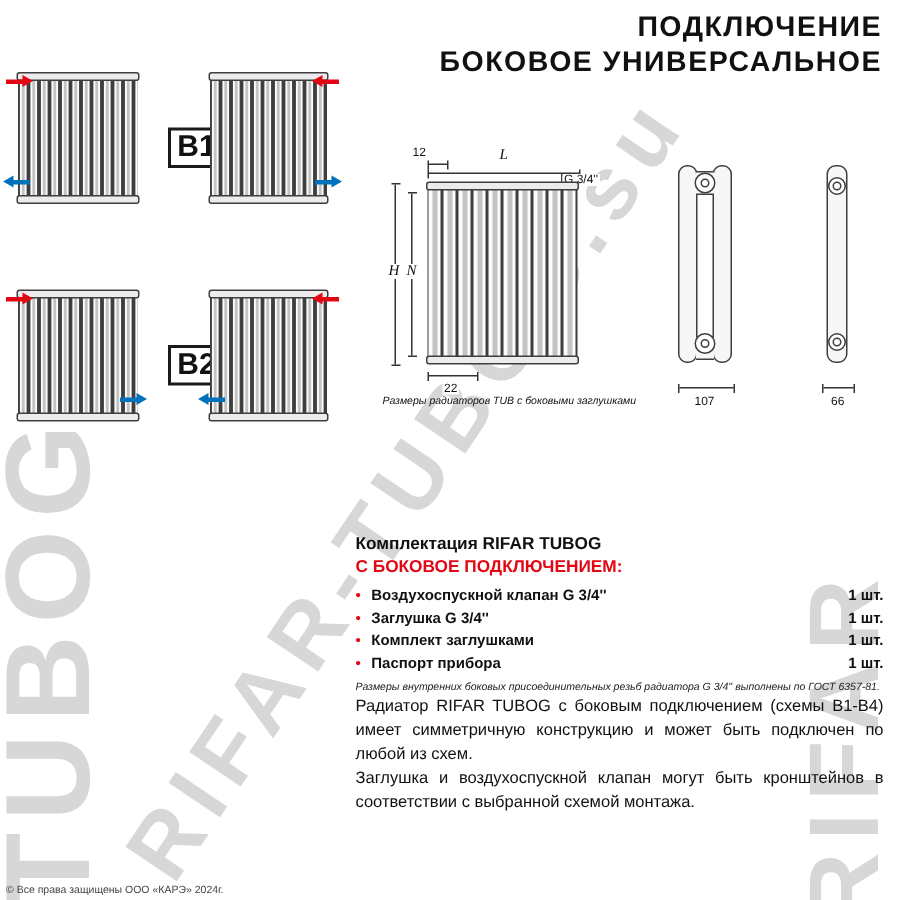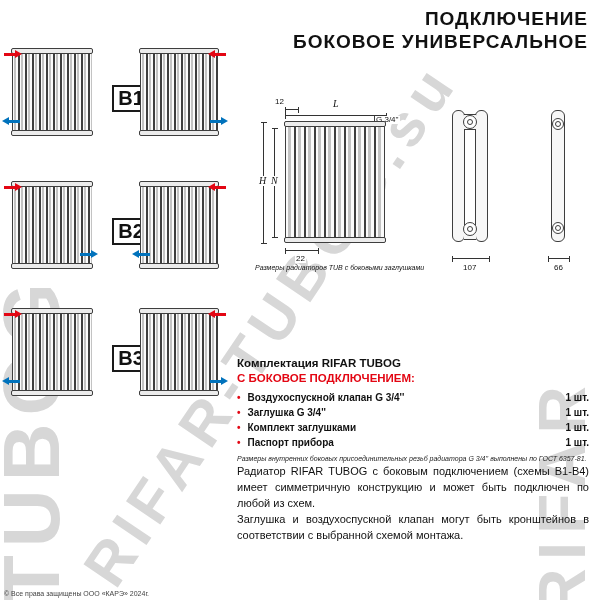--- a/index.html
+++ b/index.html
@@ -10,21 +10,21 @@
   .watermark{position:absolute;font-weight:bold;color:#d7d7d7;white-space:nowrap;pointer-events:none;z-index:0;letter-spacing:8px;}
   #wm1{font-size:80px;left:-14px;top:604px;transform:rotate(-90deg);transform-origin:0 0;}
   #wm2{font-size:60px;left:70px;top:560px;transform:rotate(-56deg);transform-origin:0 0;}
   #wm3{font-size:66px;left:524px;top:616px;transform:rotate(-90deg);transform-origin:0 0;}
 
   
   .title{position:absolute;top:8px;right:12px;text-align:right;font-weight:bold;font-size:19px;line-height:1.2;letter-spacing:1px;z-index:2;}
 
   
   .scheme-row{position:absolute;left:0;width:240px;height:95px;z-index:1;}
-  #row-b1{top:45px}#row-b2{top:178px}#row-b3{top:305px}#row-b4{top:440px}
+  #row-b1{top:45px}#row-b2{top:190px}#row-b3{top:305px}#row-b4{top:440px}
   .rad{position:absolute;top:4px;height:86px;background-color:#fff;}
   .rad.l{left:12px;width:80px;}
   .rad.r{left:140px;width:78px;}
   .tubes-7{background-image:linear-gradient(90deg,#3e3e3e 0,#3e3e3e 1px,#fbfbfb 1px,#fbfbfb 2.5px,#c3c3c3 2.5px,#c3c3c3 4.5px,#fbfbfb 4.5px,#fbfbfb 6px,#3e3e3e 6px,#3e3e3e 7px);background-size:7px 100%;background-repeat:repeat-x;}
   .tubes-10{background-image:linear-gradient(90deg,#3e3e3e 0,#3e3e3e 1px,#fbfbfb 1px,#fbfbfb 3.5px,#c3c3c3 3.5px,#c3c3c3 6.5px,#fbfbfb 6.5px,#fbfbfb 9px,#3e3e3e 9px,#3e3e3e 10px);background-size:10px 100%;background-repeat:repeat-x;}
   .cap{position:absolute;left:-1px;right:-1px;height:4px;border:1px solid #3e3e3e;background:#ececec;border-radius:2px;}
   .cap.top{top:-1px}.cap.bot{bottom:-1px}
   .scheme-label{position:absolute;left:100px;top:40px;width:34px;height:23px;border:2px solid #1a1a1a;display:flex;align-items:center;justify-content:center;font-weight:bold;font-size:20px;background:#fff;margin-left:12px;}
 
   
@@ -131,43 +131,20 @@
         <i></i>
       </span>
     <span class="arrow left red" style="left:208px;top:5px">
         <i></i>
       </span>
     <span class="arrow left blue" style="left:132px;top:72px">
         <i></i>
       </span>
   </section>
 
-  <section class="scheme-row" id="row-b3">
-    <div class="rad l tubes-7">
-      <span class="cap top"></span>
-      <span class="cap bot"></span>
-    </div>
-    <div class="scheme-label">В3</div>
-    <div class="rad r tubes-7">
-      <span class="cap top"></span>
-      <span class="cap bot"></span>
-    </div>
-    <span class="arrow right red" style="left:4px;top:5px">
-        <i></i>
-      </span>
-    <span class="arrow left blue" style="left:2px;top:72px">
-        <i></i>
-      </span>
-    <span class="arrow left red" style="left:208px;top:5px">
-        <i></i>
-      </span>
-    <span class="arrow right blue" style="left:210px;top:72px">
-        <i></i>
-      </span>
-  </section>
 
 
   <div class="tech">
     <span class="dimlab" style="left:19px;top:2px">12</span>
     <span class="hdim" style="left:30px;top:11px;width:12px"></span>
     <span class="dimlab it" style="left:77px;top:3px">L</span>
     <span class="hdim" style="left:30px;top:17px;width:100px"></span>
     <span class="boss-sq" style="left:119px;top:20px;width:8px;height:6px"></span>
     <span class="leader" style="left:127px;top:23px;width:7px"></span>
     <span class="dimlab" style="left:120px;top:20px">G 3/4''</span>

